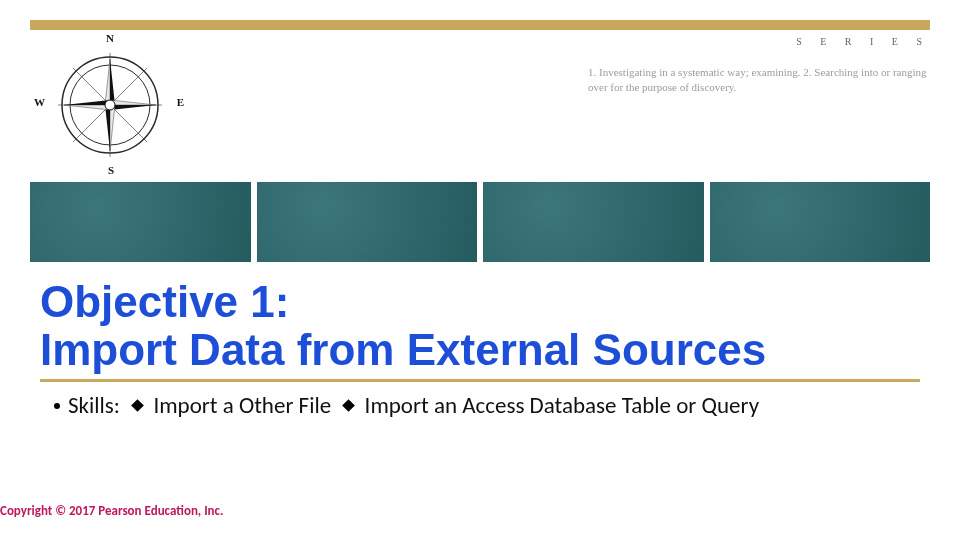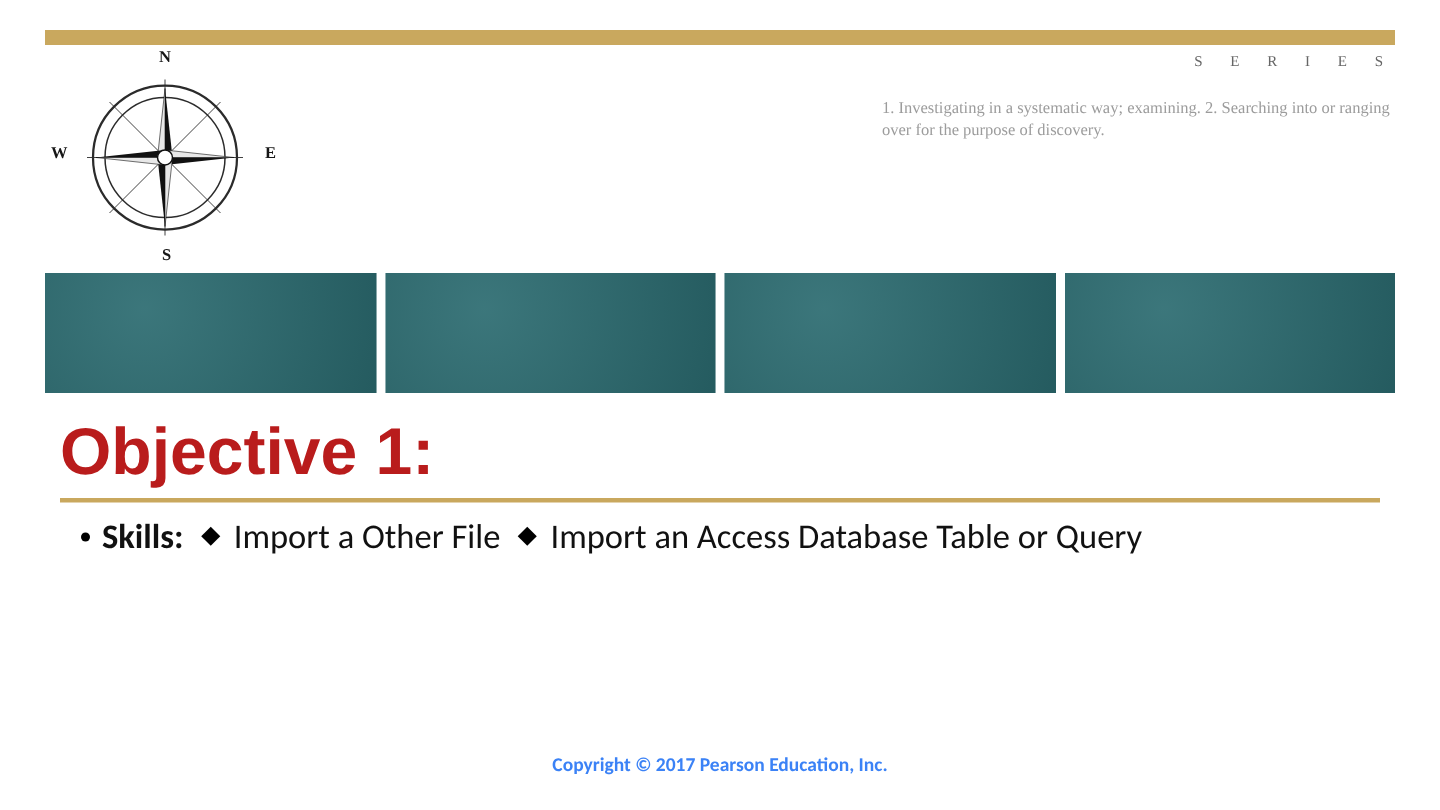--- a/index.html
+++ b/index.html
@@ -12,28 +12,28 @@
   .lblN{left:76px;top:2px}.lblS{left:78px;bottom:4px}.lblW{left:4px;top:66px}.lblE{right:6px;top:66px}
   .brand{width:360px;padding-top:6px;text-align:right}
   .series{font:400 10px Georgia,serif;letter-spacing:8px;color:#666;margin-bottom:18px}
   .logo{font:400 40px Georgia,"Times New Roman",serif;color:#555;letter-spacing:-0.5px}
   .logo .paren{color:#6c6c6c}
   .logo .dot{display:inline-block;vertical-align:middle;width:7px;height:7px;border-radius:50%;background:#555;margin:0 1px 6px 1px}
   .defn{font:400 11px Georgia,serif;color:#9c9c9c;line-height:1.35;margin-top:2px;text-align:left;padding-left:18px}
   .tealband{position:absolute;left:30px;right:30px;top:182px;height:80px;display:flex;gap:6px}
   .tealband>div{flex:1;background:#2b6b70;background-image:radial-gradient(circle at 30% 30%,rgba(255,255,255,0.08),rgba(0,0,0,0.15))}
   .content{position:absolute;left:40px;right:40px;top:278px}
-  .title{font:700 44px Arial,Helvetica,sans-serif;color:#b91c1c;line-height:1.08;margin:0 0 6px 0}
+  .title{font:700 44px Arial,Helvetica,sans-serif;color:#1d4ed8;line-height:1.08;margin:0 0 6px 0}
   .rule{height:3px;background:#c9a85e;margin:4px 0 8px 0}
   .skills{font-size:23px;color:#111;line-height:1.35;padding-left:14px}
   .bu{display:inline-block;vertical-align:middle;width:6px;height:6px;border-radius:50%;background:#000;margin:0 8px 3px 0}
   .dm{display:inline-block;width:9px;height:9px;background:#000;transform:rotate(45deg);margin:0 6px 3px 8px}
   .skills-row2{padding-left:28px}
-  .skb{font-weight:700}
-  .footer{position:absolute;left:0;right:0;bottom:22px;text-align:center;font:700 13px Calibri,Arial,sans-serif;color:#3b82f6}
+  .skb{font-weight:400}
+  .footer{position:absolute;left:0;right:0;bottom:22px;text-align:left;font:700 13px Calibri,Arial,sans-serif;color:#be185d}
 </style>
 </head>
 <body>
 
 <div class="gold-bar"></div>
 
 <div class="hdr">
   <div class="compass">
     <svg width="160" height="150" viewBox="0 0 160 150">
       <g transform="translate(80,75)">
@@ -77,20 +77,21 @@
 <div class="tealband">
   <div></div>
   <div></div>
   <div></div>
   <div></div>
 </div>
 
 <div class="content">
   <h1 class="title">
     <span>Objective 1:</span><br>
+    <span>Import Data from External Sources</span>
   </h1>
   <div class="rule"></div>
   <div class="skills">
     <span class="bu"></span><span class="skb">Skills:</span>
     <span class="dm"></span><span> Import a Other File </span>
     <span class="dm"></span><span> Import an Access Database Table or Query</span>
   </div>
 </div>
 
 <div class="footer">Copyright © 2017 Pearson Education, Inc.</div>

